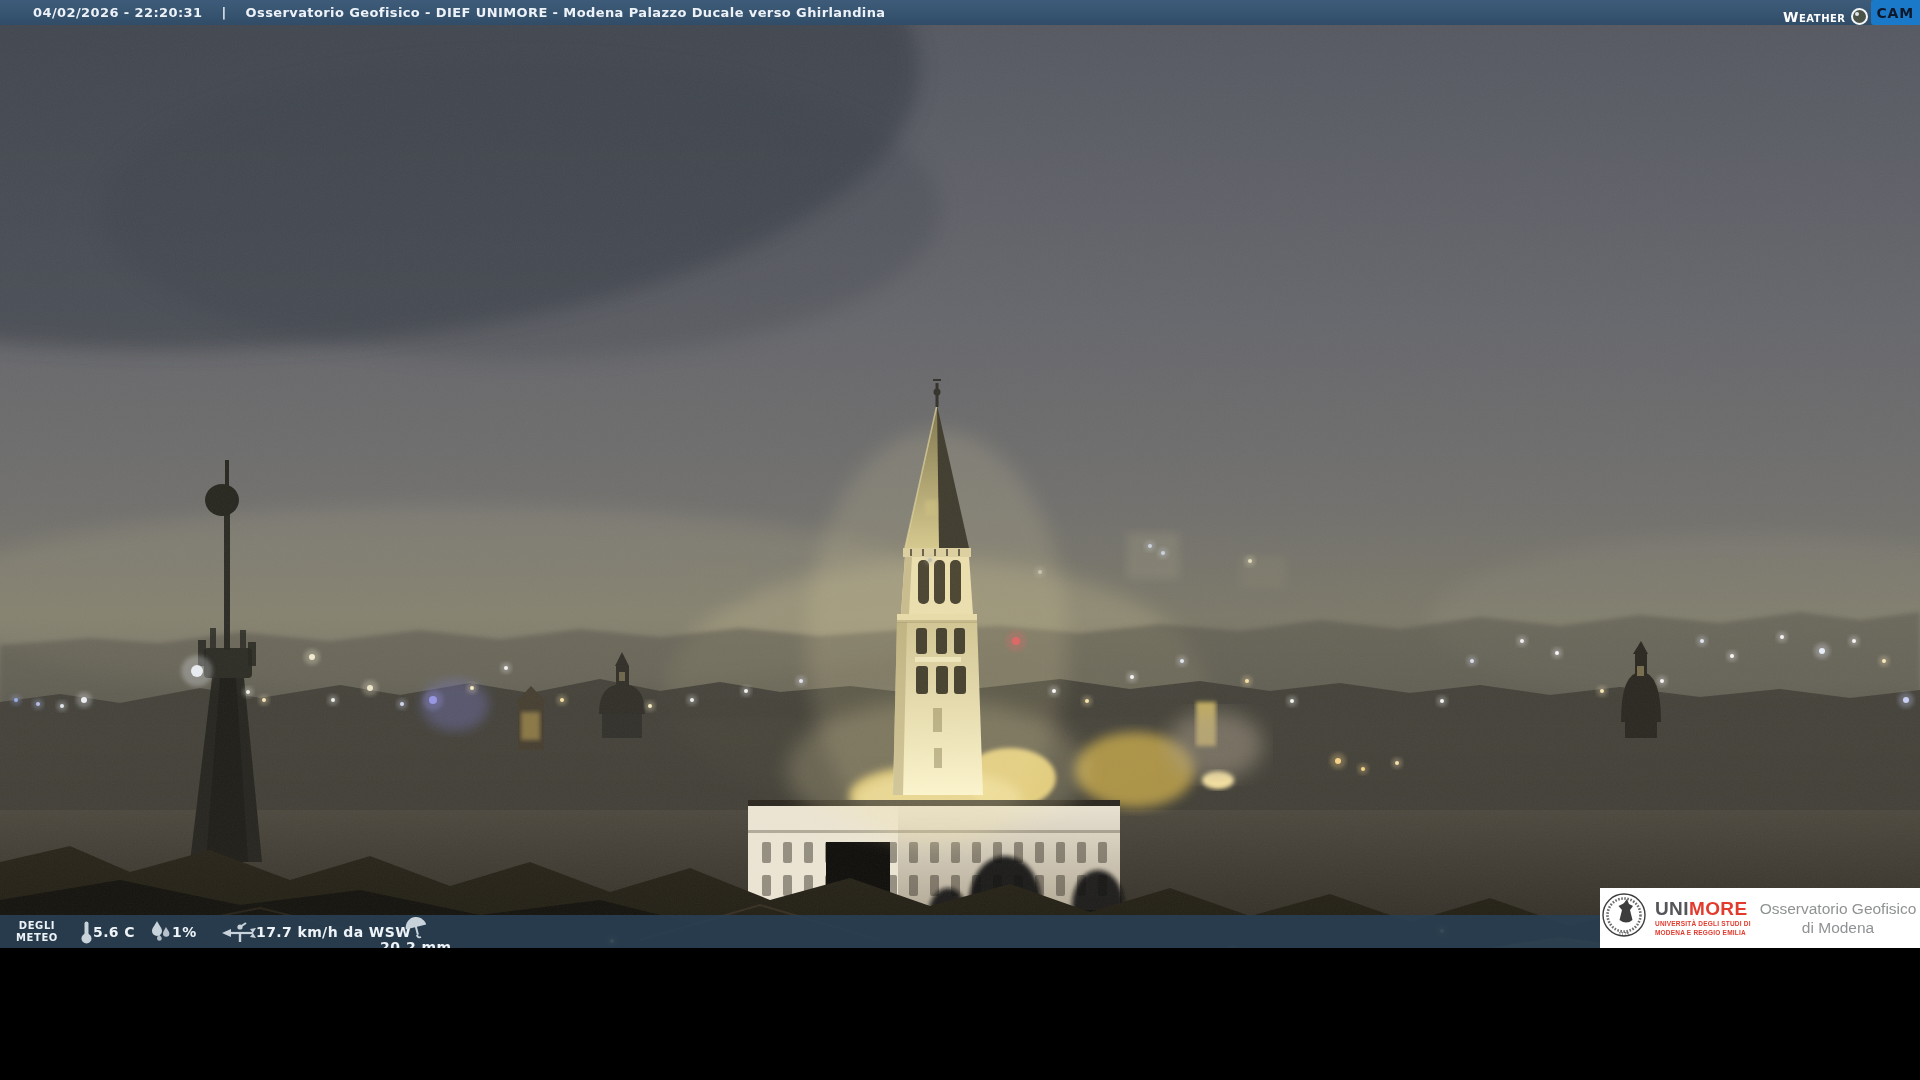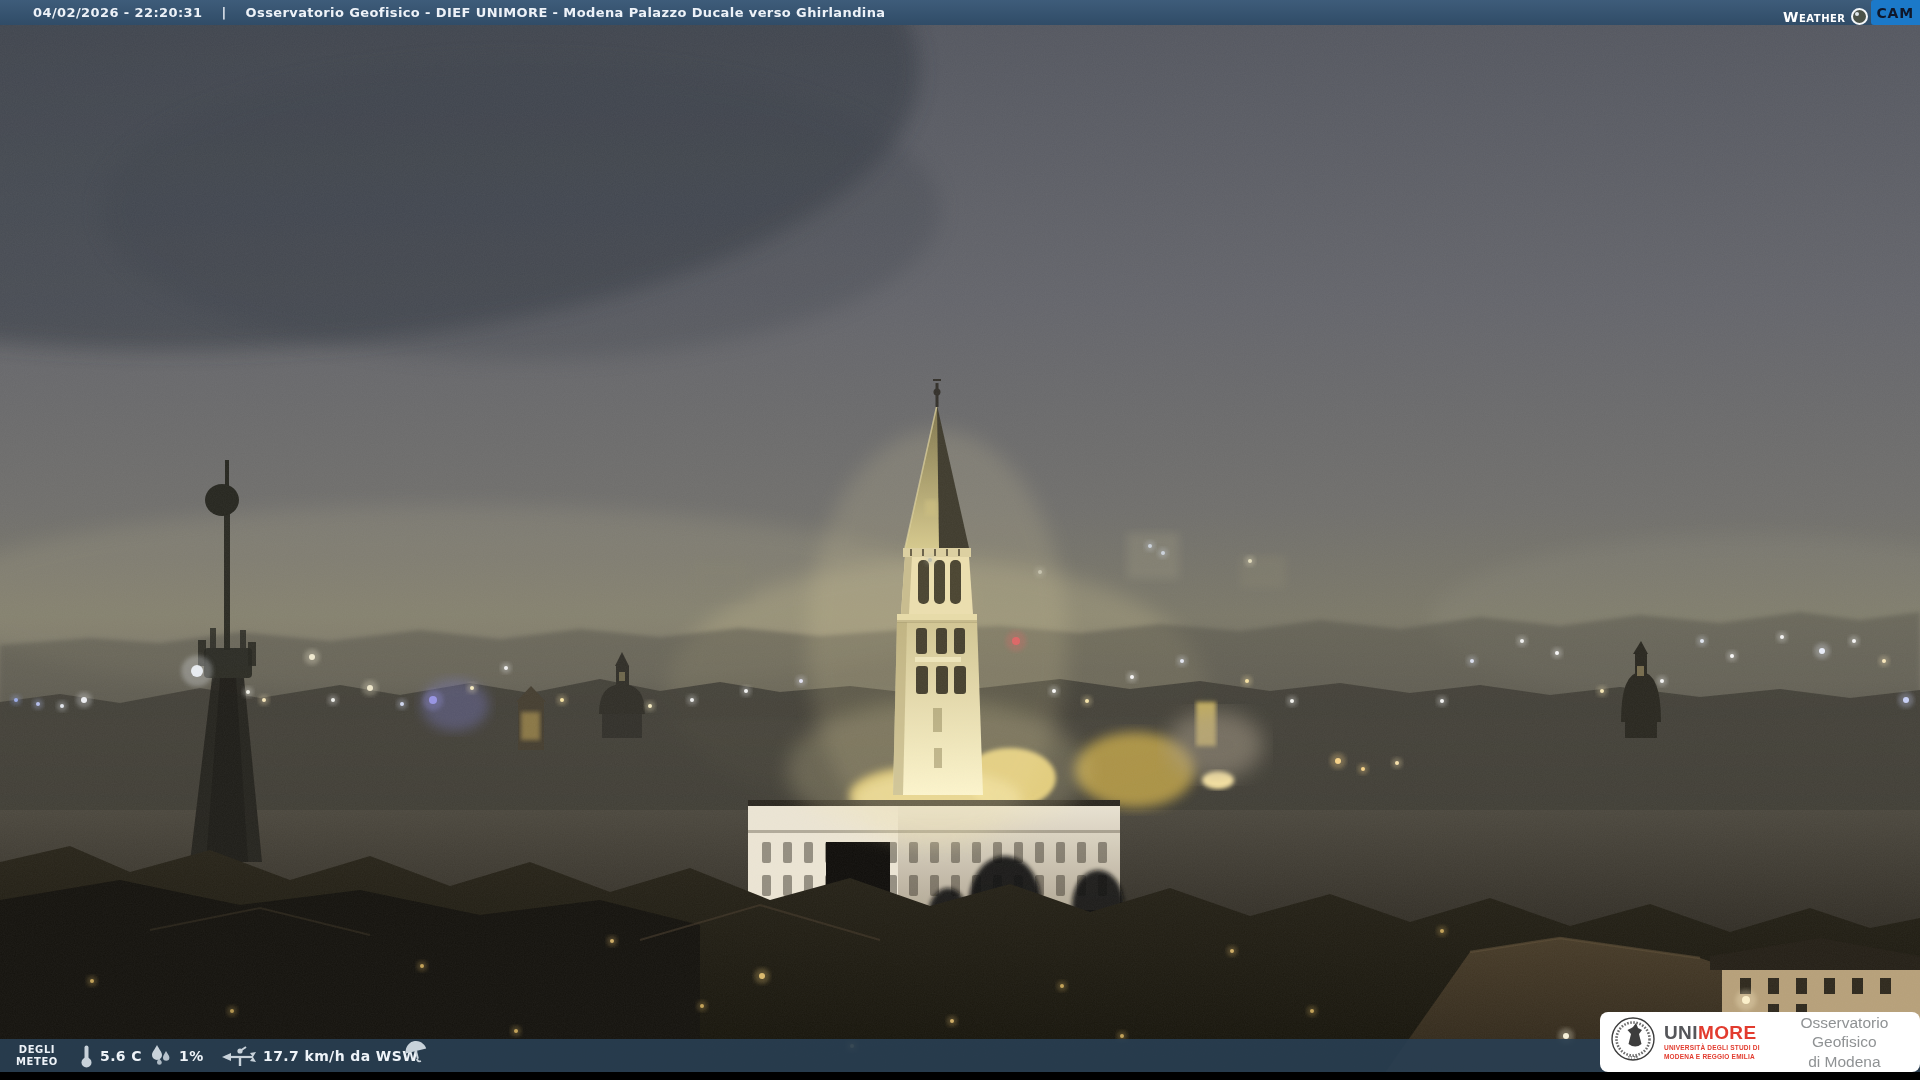--- a/index.html
+++ b/index.html
@@ -1,16 +1,16 @@
 <!DOCTYPE html>
 <html><head>
 <meta charset="utf-8">
 <style>
   html,body{margin:0;padding:0;background:#000;}
-  .stage{position:relative;width:1920px;height:1072px;overflow:hidden;
+  .stage{position:relative;width:1920px;height:948px;overflow:hidden;
          font-family:"DejaVu Sans",sans-serif;background:#5c5e64;}
   .scene-svg{position:absolute;inset:0;display:block;}
 
   
   .topbar{position:absolute;top:0;left:0;right:0;height:25px;
           background:linear-gradient(#3e5c7a,#304c67);
           display:flex;align-items:center;color:#edf2f8;
           font-size:13px;font-weight:bold;letter-spacing:.4px;z-index:20;}
   .topbar .ts{margin-left:33px;white-space:pre;}
   .topbar .sep{margin:0 19px;opacity:.95;}
@@ -20,32 +20,32 @@
   .lens{position:relative;width:13px;height:13px;border-radius:50%;background:#4b5248;
         border:2px solid #f4f7f9;margin:0 3px 0 5px;box-sizing:content-box;}
   .lens-hi{position:absolute;left:2px;top:2px;width:4px;height:4px;border-radius:50%;background:#dfe7ea;}
   .cam-badge{height:100%;display:flex;align-items:center;background:#1b79c9;color:#0f172a;
              font-size:14px;font-weight:bold;letter-spacing:.8px;padding:0 6px 0 6px;
              border-radius:3px 0 0 3px;}
 
   
   .botbar{position:absolute;left:0;right:0;bottom:0;height:33px;
           background:rgba(41,63,83,.9);color:#eef3f8;z-index:15;}
-  .meteo-group{position:absolute;top:0;height:100%;display:flex;align-items:center;gap:7px;text-align:right;}
+  .meteo-group{position:absolute;top:0;height:100%;display:flex;align-items:center;text-align:right;}
   .meteo-val{font-size:14px;font-weight:bold;letter-spacing:.4px;white-space:pre;}
   .dati{left:16px;flex-direction:column;gap:0;justify-content:center;
         font-size:10px;font-weight:bold;line-height:1.2;letter-spacing:.6px;text-align:center;}
   .g-temp{left:80px;} .g-hum{left:150px;} .g-wind{left:222px;} .g-rain{left:380px;flex-direction:column;}
   .micon{display:flex;align-items:center;}
   .micon svg{display:block;}
 
   
   .logobox{position:absolute;right:0;bottom:0;width:320px;height:60px;background:#fff;
-           display:flex;align-items:center;padding-left:9px;box-sizing:border-box;
-           font-family:"Liberation Sans",sans-serif;z-index:30;border-radius:8px;}
+           display:flex;align-items:center;box-sizing:border-box;
+           font-family:"Liberation Sans",sans-serif;z-index:30;}
   .seal{flex:0 0 auto;}
   .uni-block{margin-left:7px;flex:0 0 auto;}
   .uni-line{font-size:19px;font-weight:bold;letter-spacing:.4px;line-height:1;}
   .uni-gray{color:#55565a;} .uni-red{color:#e23b2e;}
   .uni-sub{color:#e23b2e;font-size:6.5px;font-weight:bold;line-height:1.3;letter-spacing:.2px;margin-top:2px;}
   .org-block{margin-left:9px;color:#8f9294;font-size:15.5px;line-height:1.25;text-align:center;}
 </style>
 </head>
 <body>
 

